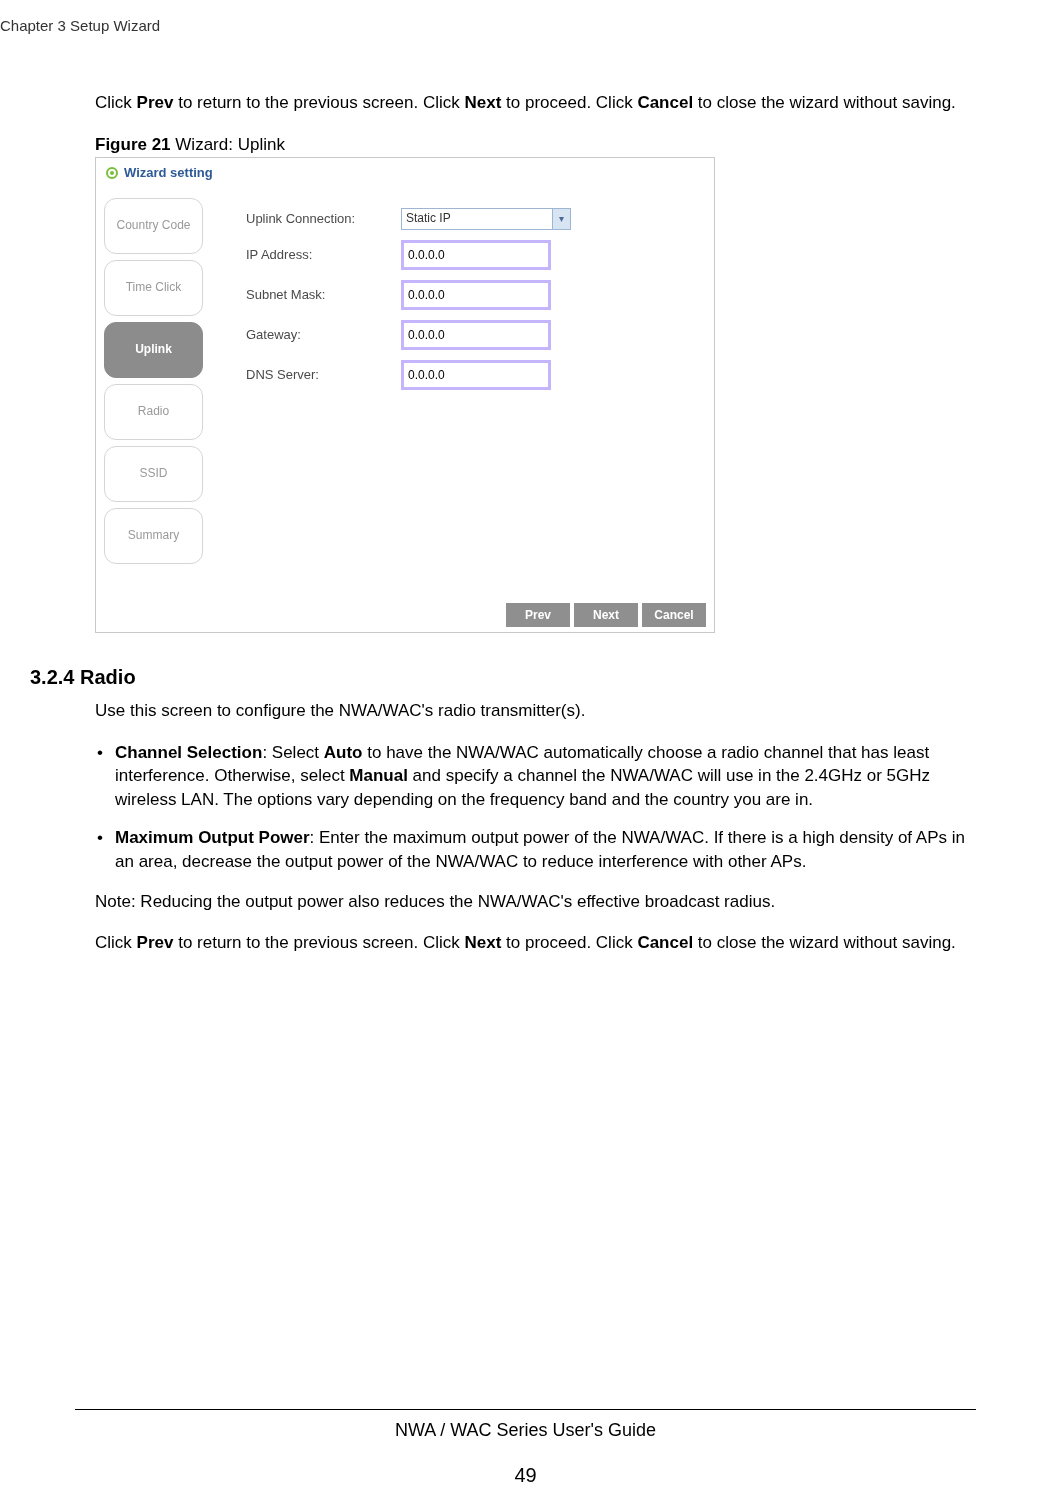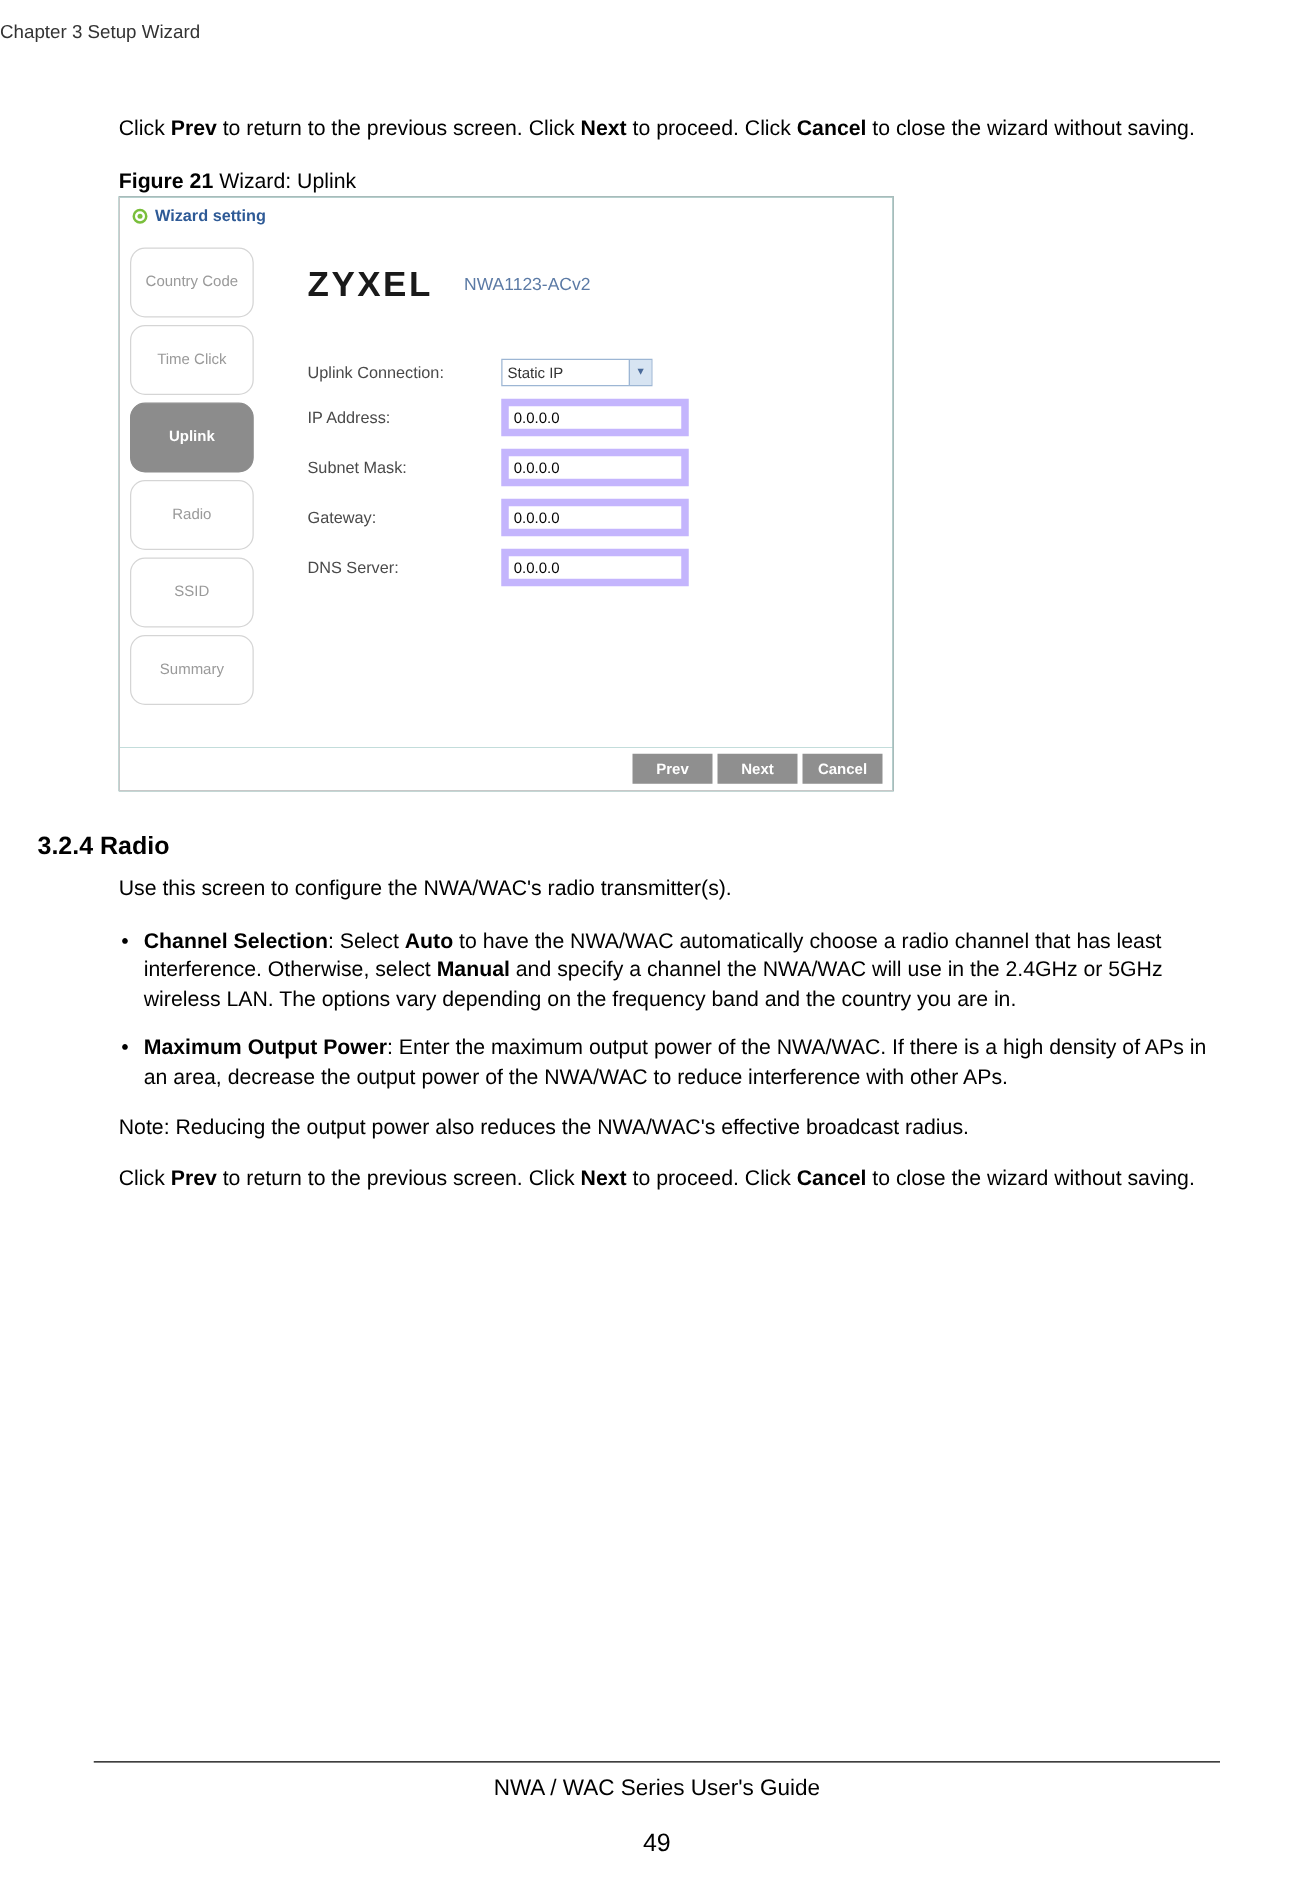--- a/index.html
+++ b/index.html
@@ -109,32 +109,32 @@
     .form-row {
       display: flex; align-items: center;
       margin-bottom: 10px;
     }
     .form-label {
       width: 155px;
       color: #4a4a4a;
       font-size: 13px;
     }
     .form-input, .form-select {
-      border: 6px solid #c4b5fd;
+      border: 3px solid #c4b5fd;
       background: #fff;
       font-size: 12px;
       padding: 2px 4px;
       height: 30px;
       width: 150px;
     }
     .form-select-wrap {
       display: flex;
       border: 1px solid #9db6d4;
       height: 22px;
-      width: 121px;
+      width: 170px;
       align-items: center;
       background: #fff;
     }
     .form-select-value { flex:1; padding: 0 4px; font-size:12px; color:#333;}
     .form-select-arrow {
       width: 18px; height: 100%;
       background: #d7e4f2;
       display: flex; align-items:center; justify-content:center;
       color:#4a6a9a; font-size:10px;
       border-left:1px solid #9db6d4;
@@ -224,24 +224,20 @@
     <div class="wizard-body">
       <div class="wizard-steps">
         <div class="step">Country Code</div>
         <div class="step">Time Click</div>
         <div class="step active">Uplink</div>
         <div class="step">Radio</div>
         <div class="step">SSID</div>
         <div class="step">Summary</div>
       </div>
       <div class="wizard-main">
-        <div class="brand-row">
-          <span class="brand-logo">ZYXEL</span>
-          <span class="brand-model">NWA1123-ACv2</span>
-        </div>
 
         <div class="form-row">
           <span class="form-label">Uplink Connection:</span>
           <div class="form-select-wrap">
             <span class="form-select-value">Static IP</span>
             <span class="form-select-arrow">▾</span>
           </div>
         </div>
         <div class="form-row">
           <span class="form-label">IP Address:</span>

